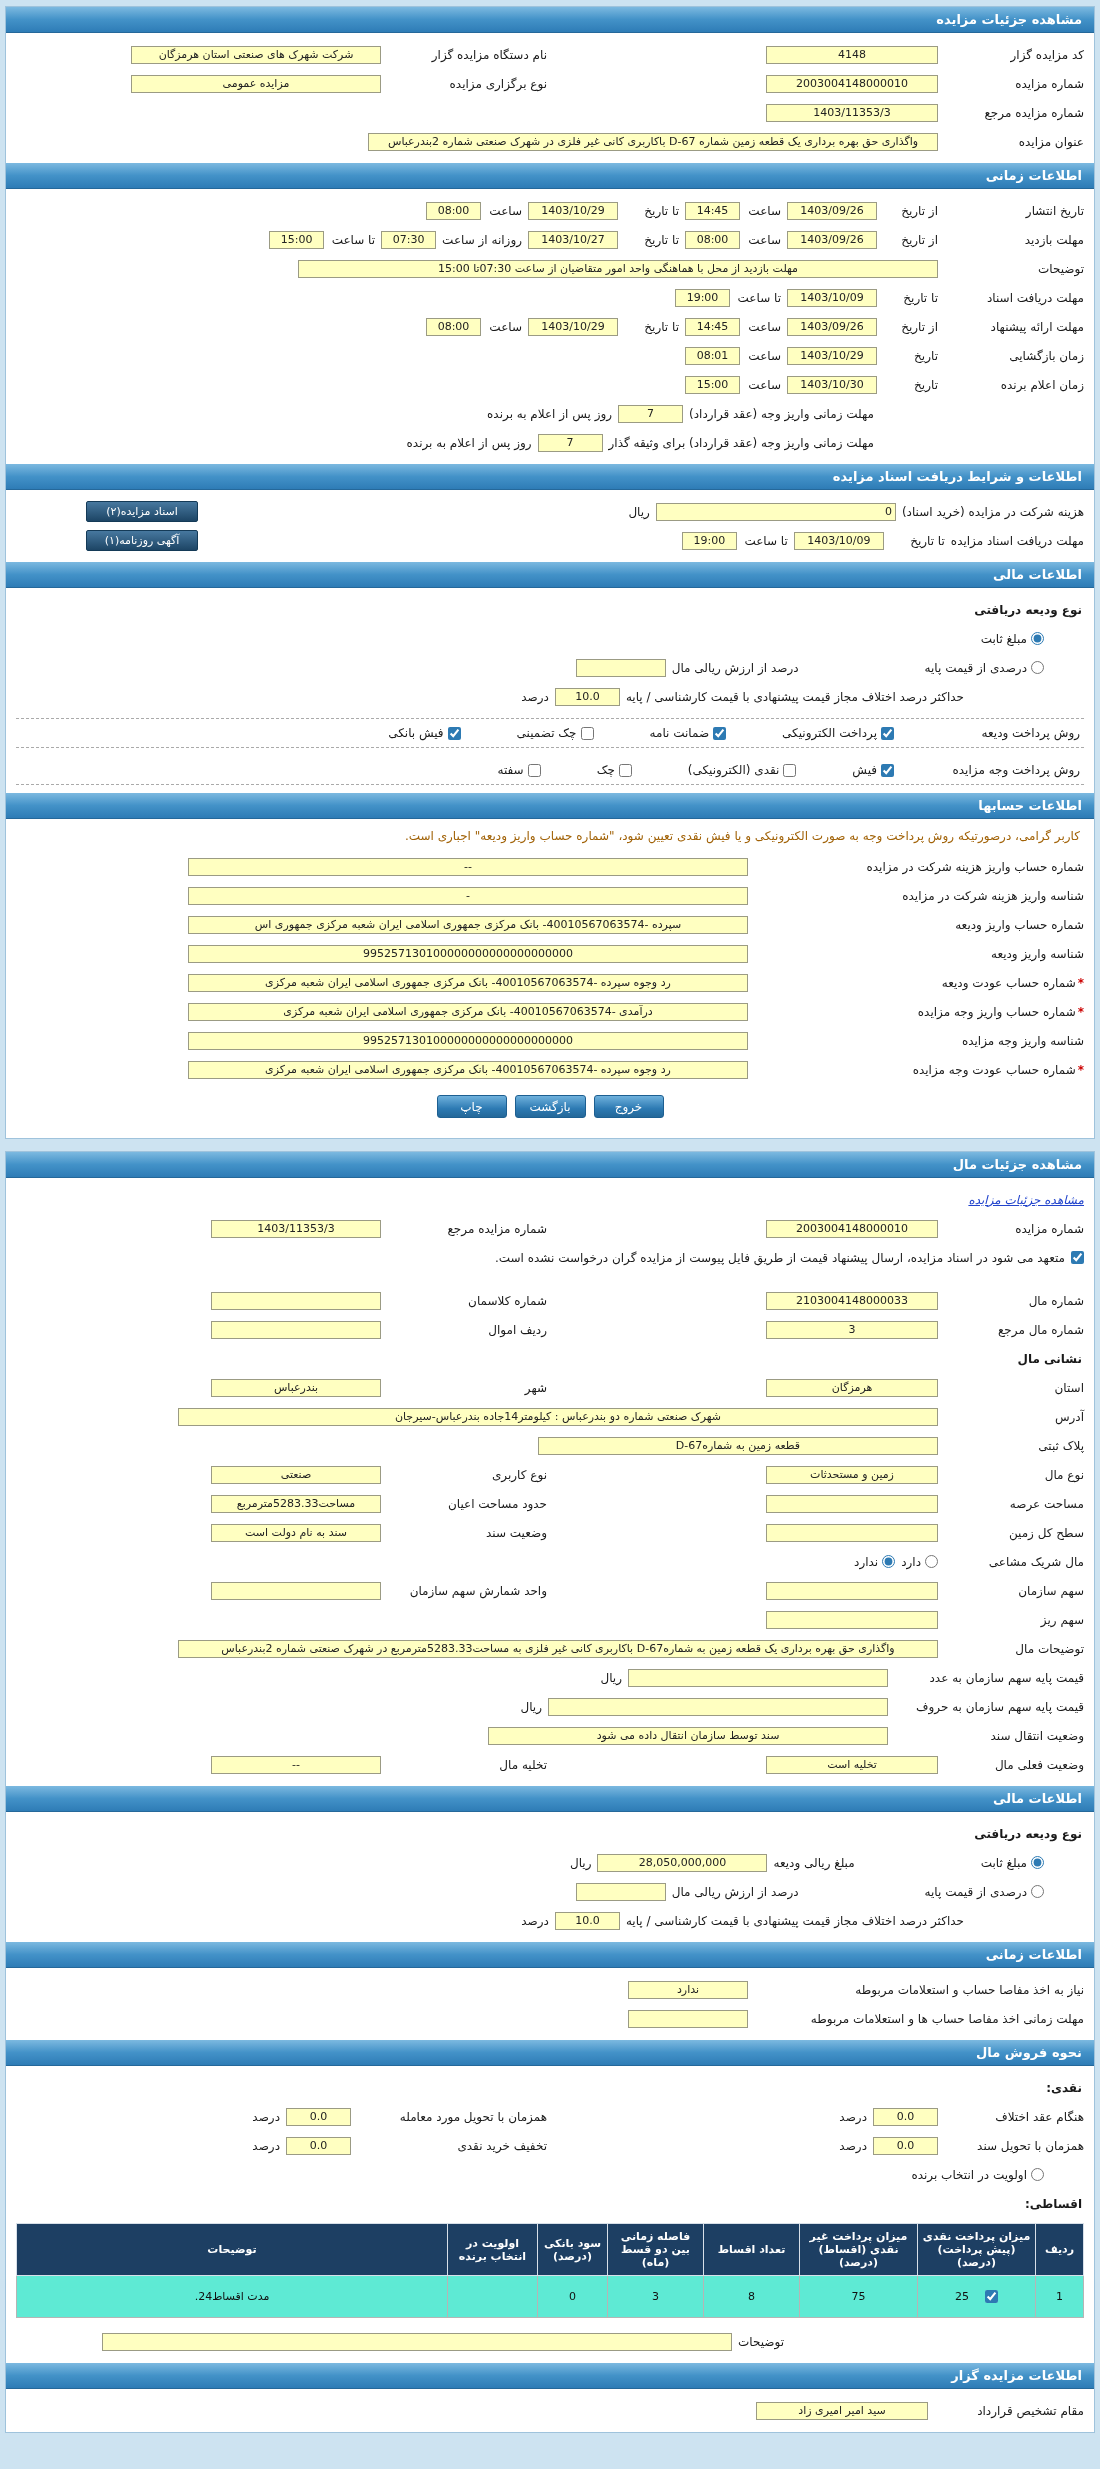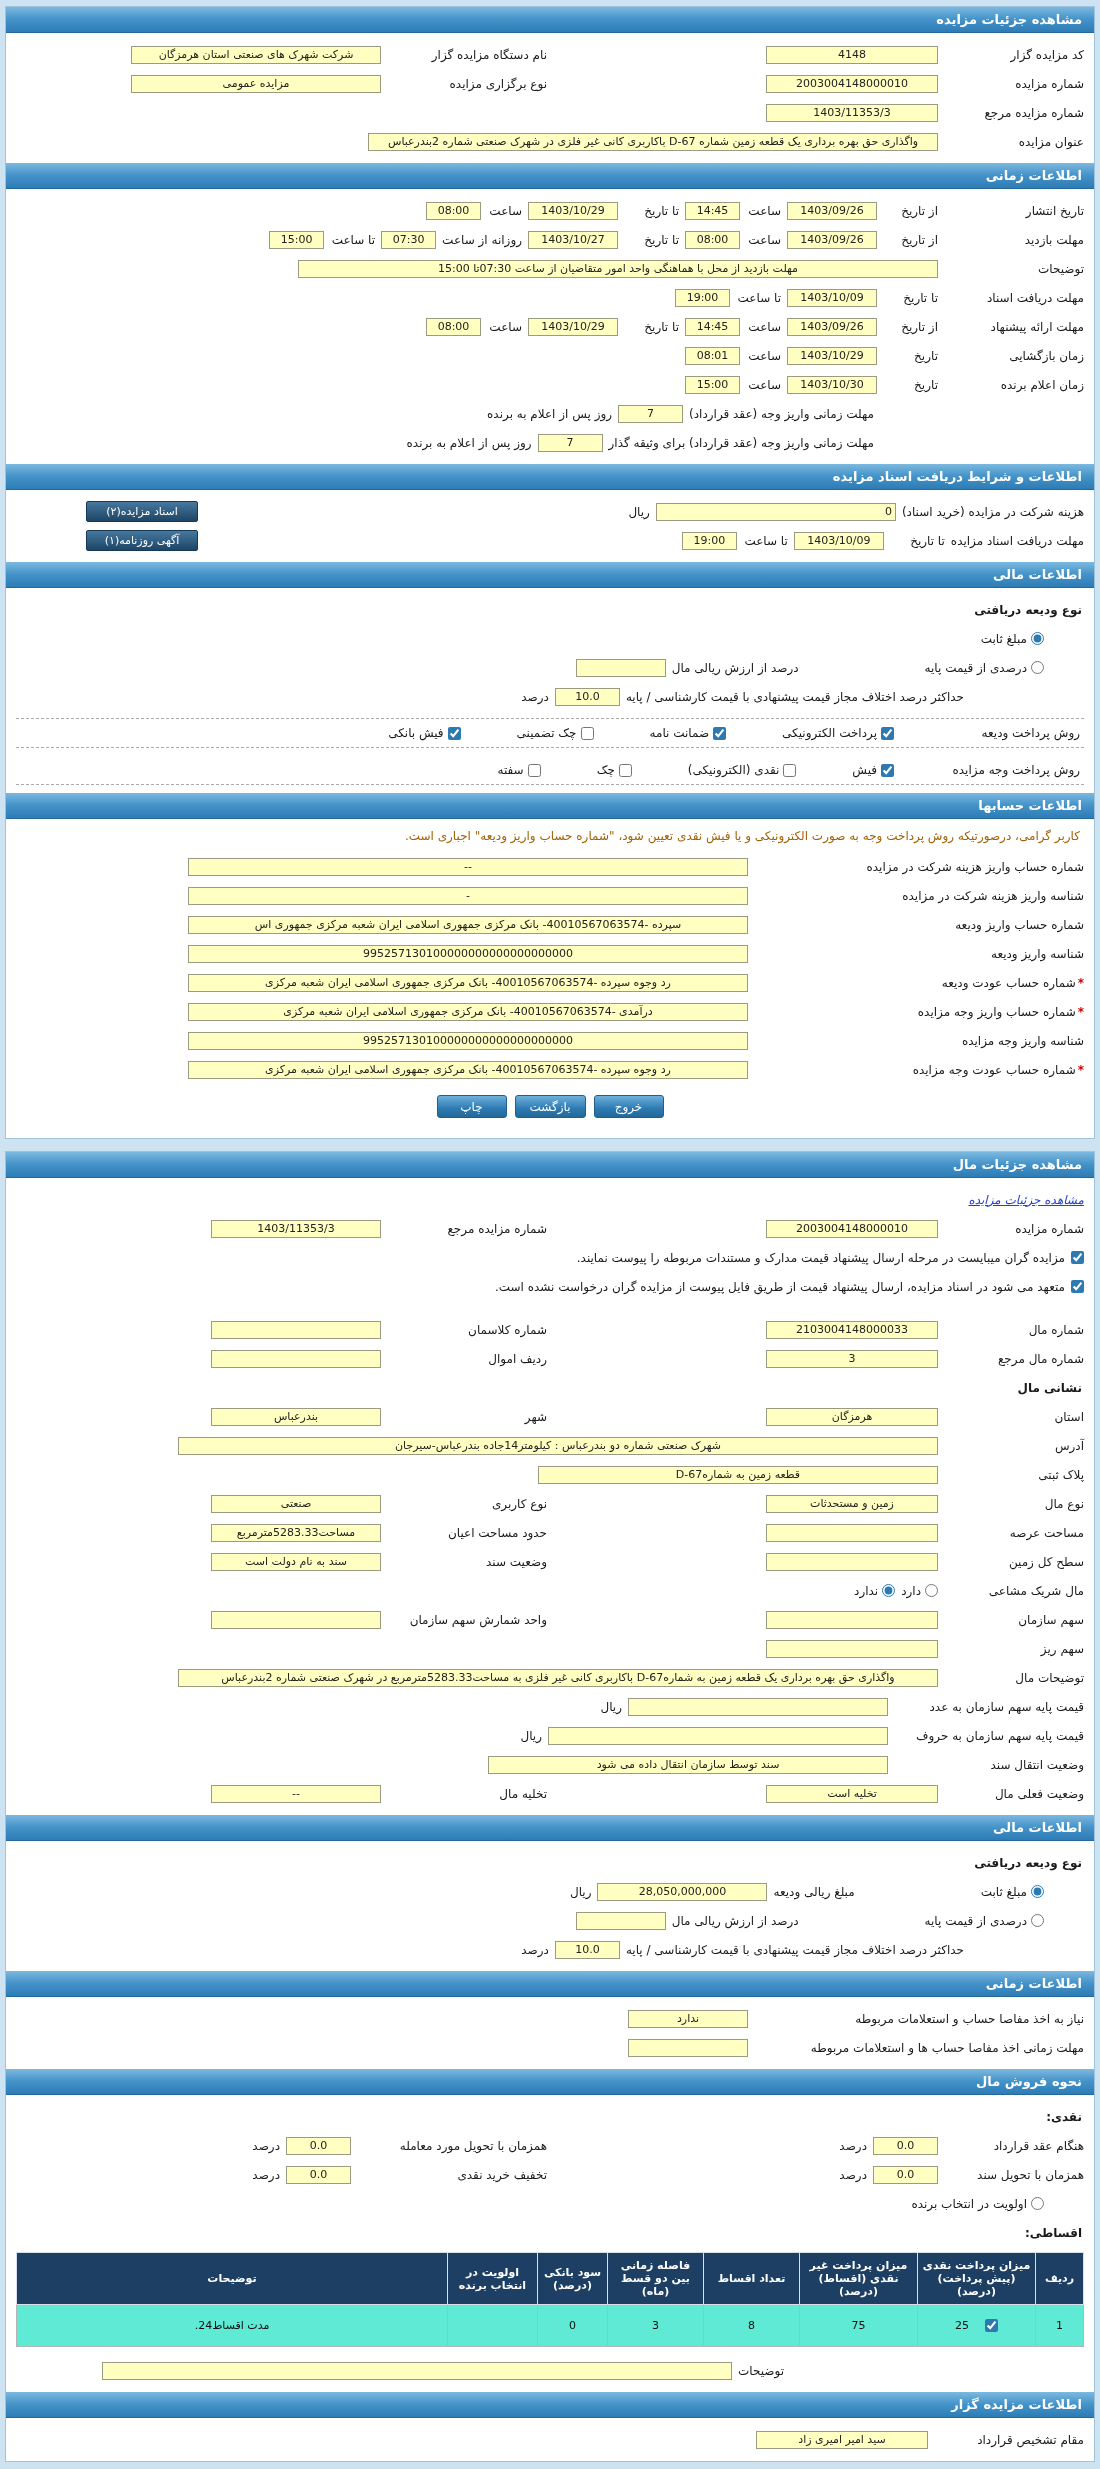--- a/index.html
+++ b/index.html
@@ -308,24 +308,20 @@
           <span class="lbl lw140">شماره مزایده</span>
           <input class="inp w190 ltr" readonly="" value="2003004148000010" style="">
         </div>
         <div class="half">
           <span class="lbl lw160">شماره مزایده مرجع</span>
           <input class="inp w170 ltr" readonly="" value="1403/11353/3" style="">
         </div>
       </div>
       <div class="frow">
         <input type="checkbox" class="chk" checked="" style="">
-        <span class="lbl">مزایده گران میبایست در مرحله ارسال پیشنهاد قیمت مدارک و مستندات مربوطه را پیوست نمایند.</span>
-      </div>
-      <div class="frow">
-        <input type="checkbox" class="chk" checked="" style="">
         <span class="lbl">متعهد می شود در اسناد مزایده، ارسال پیشنهاد قیمت از طریق فایل پیوست از مزایده گران درخواست نشده است.</span>
       </div>
     </div>
 
     <div class="sec-body">
       <div class="frow">
         <div class="half">
           <span class="lbl lw140">شماره مال</span>
           <input class="inp w190 ltr" readonly="" value="2103004148000033" style="">
         </div>
@@ -497,21 +493,21 @@
 
     <div class="sec-head">
       <span>نحوه فروش مال</span>
     </div>
     <div class="sec-body">
       <div class="frow">
         <span class="lbl sub">نقدی:</span>
       </div>
       <div class="frow">
         <div class="half">
-          <span class="lbl lw140">هنگام عقد قرارداد</span>
+          <span class="lbl lw140">هنگام عقد اختلاف</span>
           <input class="inp w65 ltr" readonly="" value="0.0" style="">
           <span class="lbl">درصد</span>
         </div>
         <div class="half">
           <span class="lbl lw190">همزمان با تحویل مورد معامله</span>
           <input class="inp w65 ltr" readonly="" value="0.0" style="">
           <span class="lbl">درصد</span>
         </div>
       </div>
       <div class="frow">

